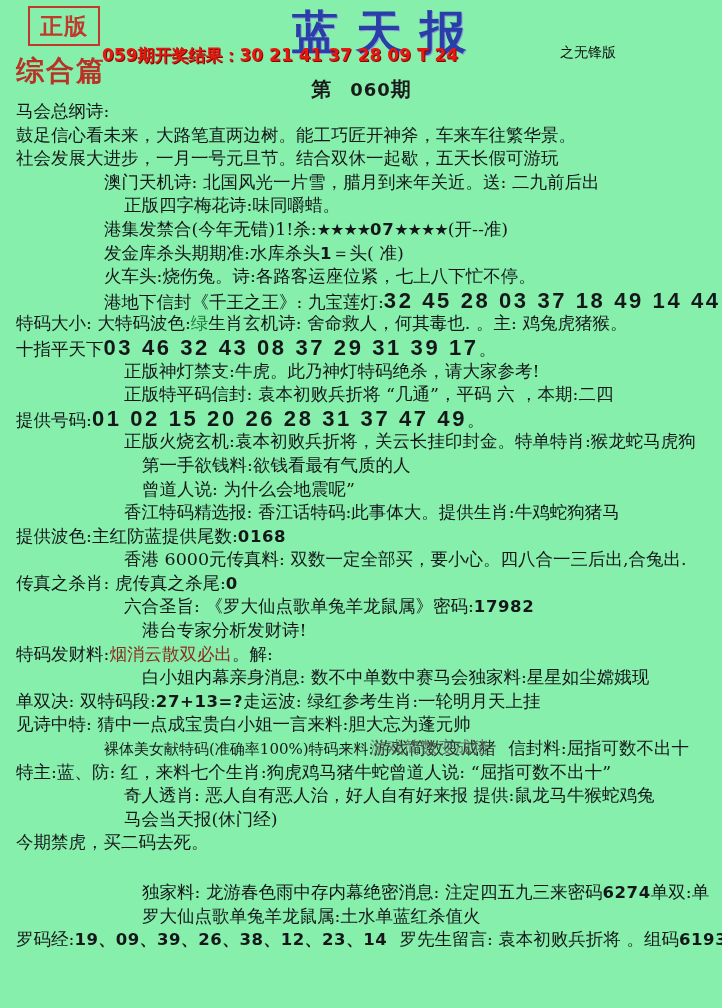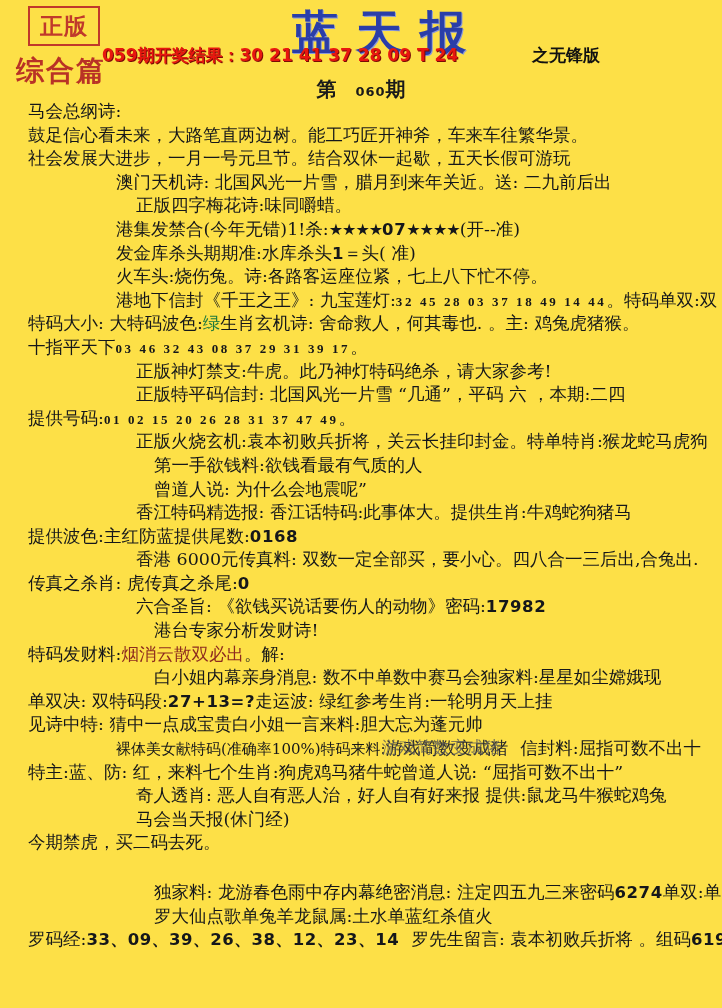--- a/index.html
+++ b/index.html
@@ -3,21 +3,21 @@
 <meta charset="utf-8">
 <style>
   html,body{margin:0;padding:0;}
   body{
     width:722px;height:1008px;
     background:#ffffff;
     font-family:"DejaVu Sans","Liberation Sans",sans-serif;
     overflow:hidden;
     position:relative;
   }
-  .sheet{position:relative;width:722px;height:1008px;background:#fde047;}
+  .sheet{position:relative;width:722px;height:1008px;background:#86efac;}
 
   
   .header{position:relative;height:100px;}
   .badge-zhengban{
     position:absolute;left:28px;top:6px;
     width:68px;height:36px;
     border:2px solid #c0392b;
     color:#c0392b;
     font-family:"DejaVu Serif","Liberation Serif",serif;
     font-weight:bold;font-size:23px;
@@ -45,59 +45,59 @@
   .result-line{
     position:absolute;left:102px;top:44px;
     color:#e8170f;
     font-family:"DejaVu Sans","Liberation Sans",sans-serif;
     font-weight:bold;font-size:17px;
     letter-spacing:0px;
     white-space:nowrap;
     text-shadow:1px 1px 0 #7a0a06;
   }
   .edition{
-    position:absolute;left:532px;top:44px;
+    position:absolute;left:560px;top:44px;
     color:#111;
     font-family:"DejaVu Serif","Liberation Serif",serif;
-    font-size:17px;font-weight:bold;
+    font-size:14px;font-weight:normal;
   }
   .issue{
     position:absolute;left:0;right:0;top:76px;
     text-align:center;
     color:#1a1a1a;
     font-family:"DejaVu Serif","Liberation Serif",serif;
     font-size:20px;font-weight:bold;
   }
-  .issue .num{font-size:13px;letter-spacing:1px;margin-left:19px;}
+  .issue .num{font-size:18px;letter-spacing:1px;margin-left:19px;}
 
   
   .content{
     position:relative;
-    padding:0 6px 0 28px;
+    padding:0 6px 0 16px;
     font-family:"DejaVu Serif","Liberation Serif",serif;
     color:#15171a;
   }
   .ln{
     white-space:nowrap;
     font-size:17.5px;
     line-height:23.6px;
     height:23.6px;
     letter-spacing:0px;
   }
   .ln.i2{padding-left:88px;}
   .ln.i3{padding-left:108px;}
   .ln.i4{padding-left:126px;}
   .ln.gap{height:26px;}
   .num{
     font-family:"DejaVu Sans","Liberation Sans",sans-serif;
     font-weight:bold;font-size:16.5px;letter-spacing:0.6px;
   }
   .numsp{
-    font-family:Liberation Serif, serif;
-    font-weight:bold;font-size:13px;letter-spacing:2.6px;
+    font-family:Liberation Sans, sans-serif;
+    font-weight:bold;font-size:22px;letter-spacing:2.6px;
   }
   .darkred{color:#8d2a1f;}
   .green{color:#1f7a3d;}
   .stars{letter-spacing:-1px;font-size:16px;}
   .spacer-sm{display:inline-block;width:12px;}
 
   
   .overlap-wrap{position:relative;display:inline-block;}
   .overlap-a{position:relative;z-index:2;color:#2b2b2b;}
   .overlap-b{
@@ -150,21 +150,21 @@
       <span>特码大小: 大特码波色:</span><span class="green">绿</span><span>生肖玄机诗: 舍命救人，何其毒也. 。主: 鸡兔虎猪猴。</span>
     </div>
 
     <div class="ln">
       <span>十指平天下</span><span class="numsp">03 46 32 43 08 37 29 31 39 17</span><span>。</span>
     </div>
 
     <div class="ln i3">正版神灯禁支:牛虎。此乃神灯特码绝杀，请大家参考!</div>
 
 
-    <div class="ln i3">正版特平码信封: 北国风光一片雪 “几通”，平码  六    ，本期:二四</div>
+    <div class="ln i3">正版特平码信封: 袁本初败兵折将 “几通”，平码  六    ，本期:二四</div>
 
     <div class="ln">
       <span>提供号码:</span><span class="numsp">01 02 15 20 26 28 31 37 47 49</span><span>。</span>
     </div>
 
     <div class="ln i3">正版火烧玄机:袁本初败兵折将，关云长挂印封金。特单特肖:猴龙蛇马虎狗</div>
     <div class="ln i4">第一手欲钱料:欲钱看最有气质的人</div>
     <div class="ln i4">曾道人说: 为什么会地震呢”</div>
     <div class="ln i3">香江特码精选报: 香江话特码:此事体大。提供生肖:牛鸡蛇狗猪马</div>
 
@@ -172,21 +172,21 @@
       <span>提供波色:主红防蓝提供尾数:</span><span class="num">0168</span>
     </div>
 
     <div class="ln i3">香港 6000元传真料: 双数一定全部买，要小心。四八合一三后出,合兔出.</div>
 
     <div class="ln">
       <span>传真之杀肖: 虎传真之杀尾:</span><span class="num">0</span>
     </div>
 
     <div class="ln i3">
-      <span>六合圣旨: 《欲钱买说话要伤人的动物》密码:</span><span class="num">17982</span>
+      <span>六合圣旨: 《罗大仙点歌单兔羊龙鼠属》密码:</span><span class="num">17982</span>
     </div>
 
     <div class="ln i4">港台专家分析发财诗!</div>
 
     <div class="ln">
       <span>特码发财料:</span><span class="darkred">烟消云散双必出</span><span>。解:</span>
     </div>
 
     <div class="ln i4">白小姐内幕亲身消息:    数不中单数中赛马会独家料:星星如尘嫦娥现</div>
 
@@ -207,17 +207,17 @@
 
     <div class="ln gap"></div>
 
     <div class="ln i4">
       <span>独家料: 龙游春色雨中存内幕绝密消息: 注定四五九三来密码</span><span class="num">6274</span><span>单双:单</span>
     </div>
 
     <div class="ln i4">罗大仙点歌单兔羊龙鼠属:土水单蓝红杀值火</div>
 
     <div class="ln">
-      <span>罗码经:</span><span class="num">33、09、39、26、38、12、23、14</span><span class="spacer-sm"></span><span>罗先生留言: 袁本初败兵折将  。组码</span><span class="num">619347</span>
+      <span>罗码经:</span><span class="num">19、09、39、26、38、12、23、14</span><span class="spacer-sm"></span><span>罗先生留言: 袁本初败兵折将  。组码</span><span class="num">619347</span>
     </div>
 
   </div>
 </div>
 
 </body></html>

